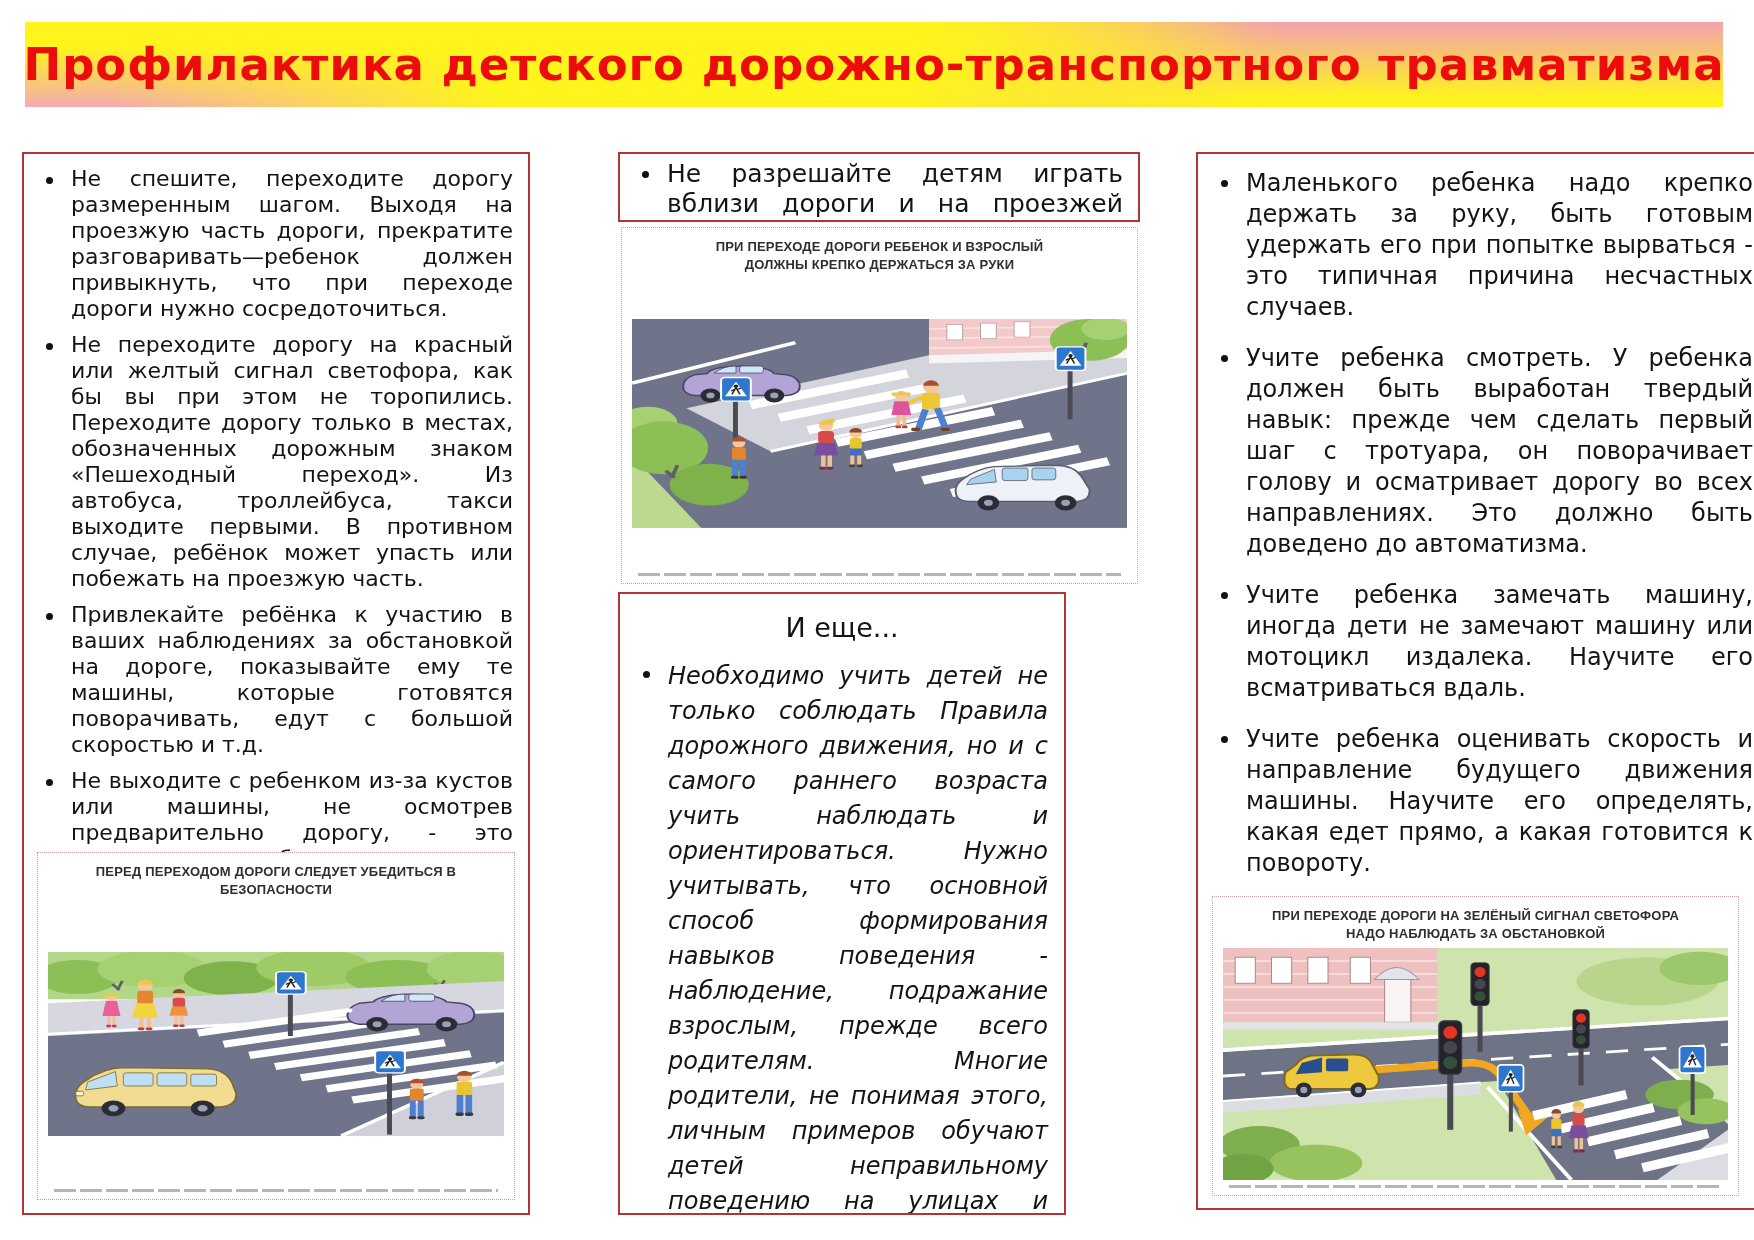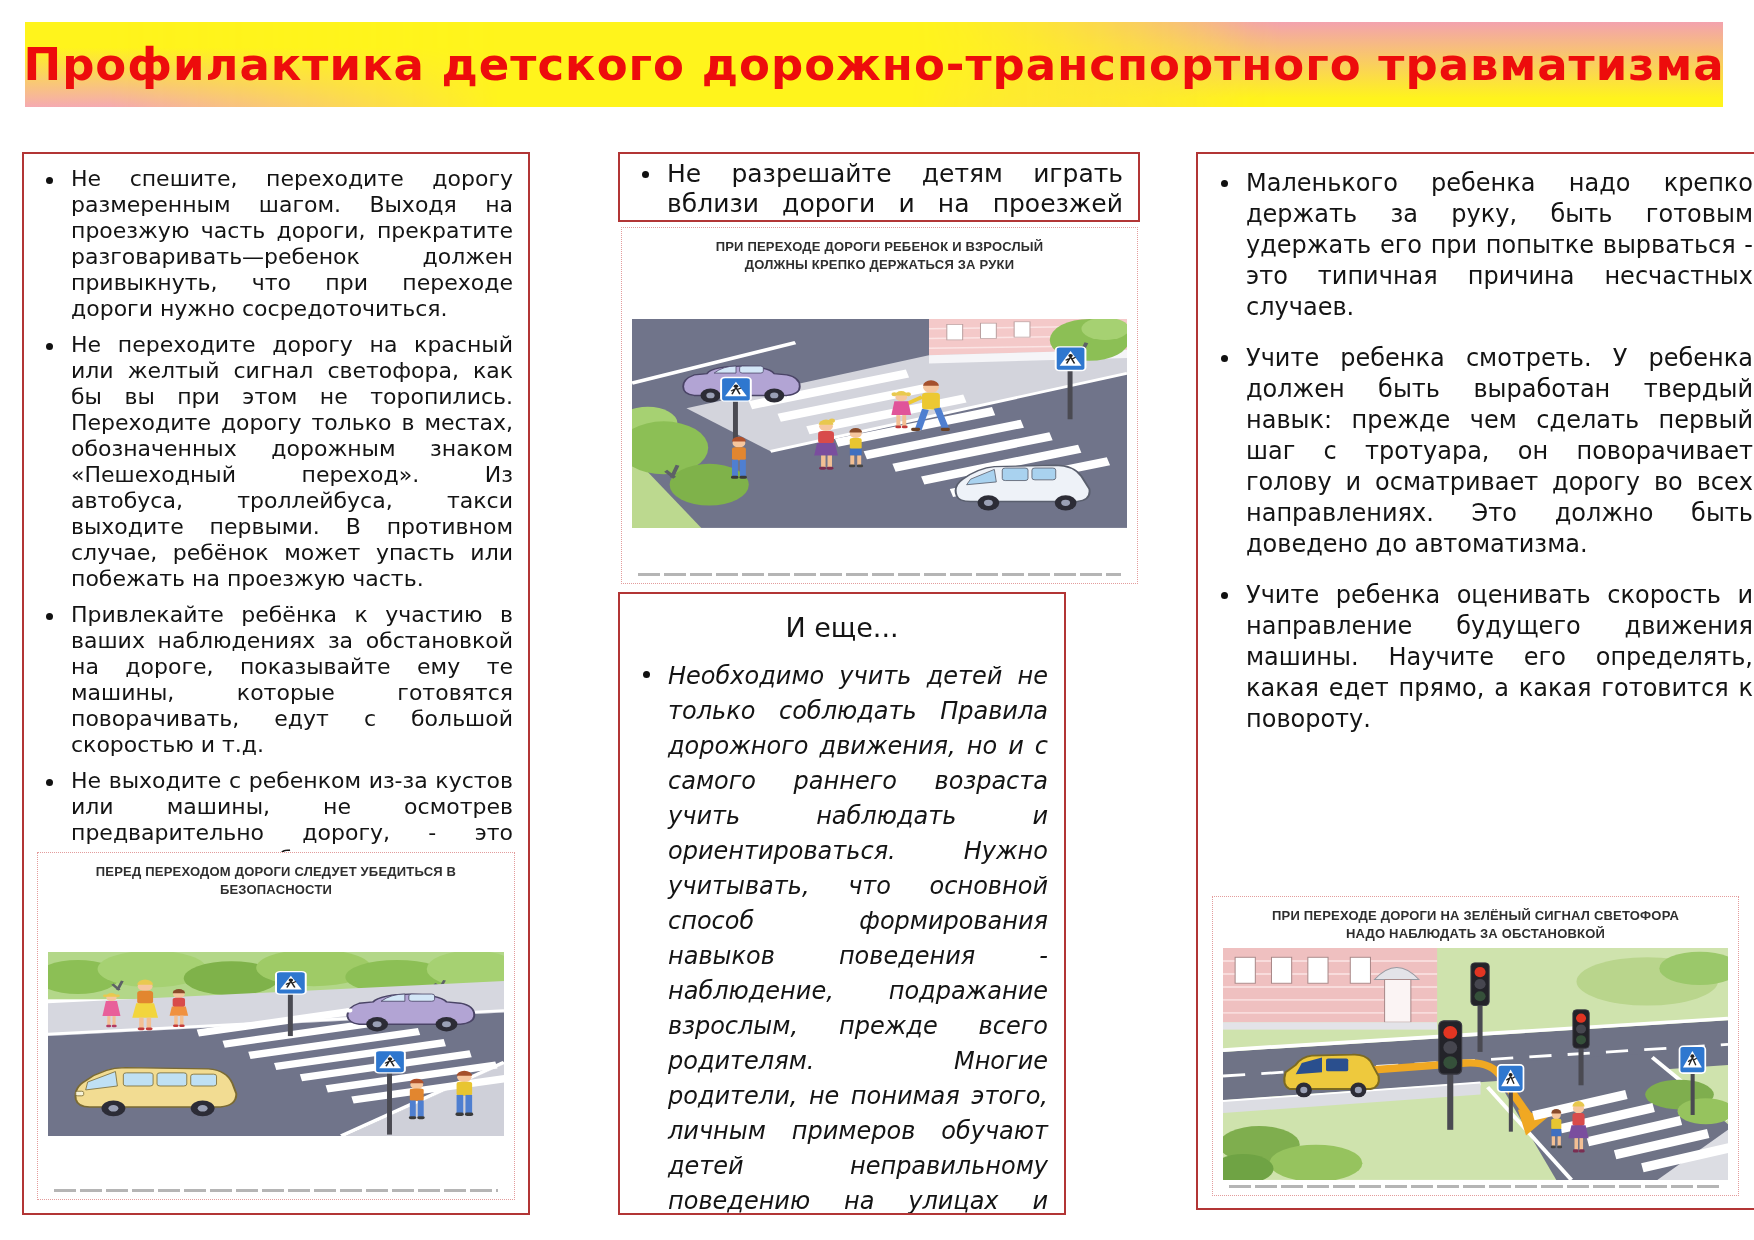--- a/index.html
+++ b/index.html
@@ -355,20 +355,21 @@
     <ul class="bullets">
       <li>Необходимо учить детей не только соблюдать Правила дорожного движения, но и с самого раннего возраста учить наблюдать и ориентироваться. Нужно учитывать, что основной способ формирования навыков поведения - наблюдение, подражание взрослым, прежде всего родителям. Многие родители, не понимая этого, личным примеров обучают детей неправильному поведению на улицах и дорогах.</li>
       <li>Не посылайте ребенка переходить или перебегать дорогу впереди вас - этим вы обучаете его идти через дорогу, не глядя по сторонам.</li>
     </ul>
   </section>
 
   <section class="box" id="col3">
     <ul class="bullets">
       <li>Маленького ребенка надо крепко держать за руку, быть готовым удержать его при попытке вырваться - это типичная причина несчастных случаев.</li>
       <li>Учите ребенка смотреть. У ребенка должен быть выработан твердый навык: прежде чем сделать первый шаг с тротуара, он поворачивает голову и осматривает дорогу во всех направлениях. Это должно быть доведено до автоматизма.</li>
+      <li>Учите ребенка замечать машину, иногда дети не замечают машину или мотоцикл издалека. Научите его всматриваться вдаль.</li>
       <li>Учите ребенка оценивать скорость и направление будущего движения машины. Научите его определять, какая едет прямо, а какая готовится к повороту.</li>
     </ul>
 
     <figure class="poster" style="margin:0;">
       <figcaption class="poster-caption">ПРИ ПЕРЕХОДЕ ДОРОГИ НА ЗЕЛЁНЫЙ СИГНАЛ СВЕТОФОРА
 НАДО НАБЛЮДАТЬ ЗА ОБСТАНОВКОЙ</figcaption>
       <div class="poster-art">
         <svg viewBox="0 0 500 250" preserveAspectRatio="none">
           <defs>
             <g id="cs3">

